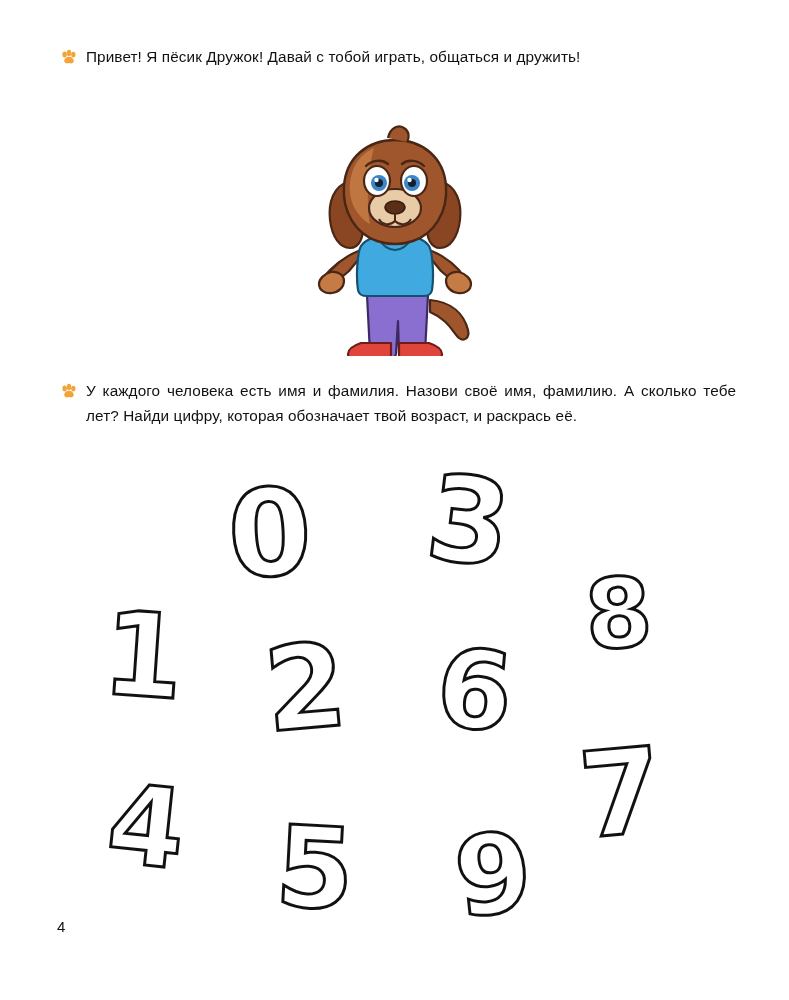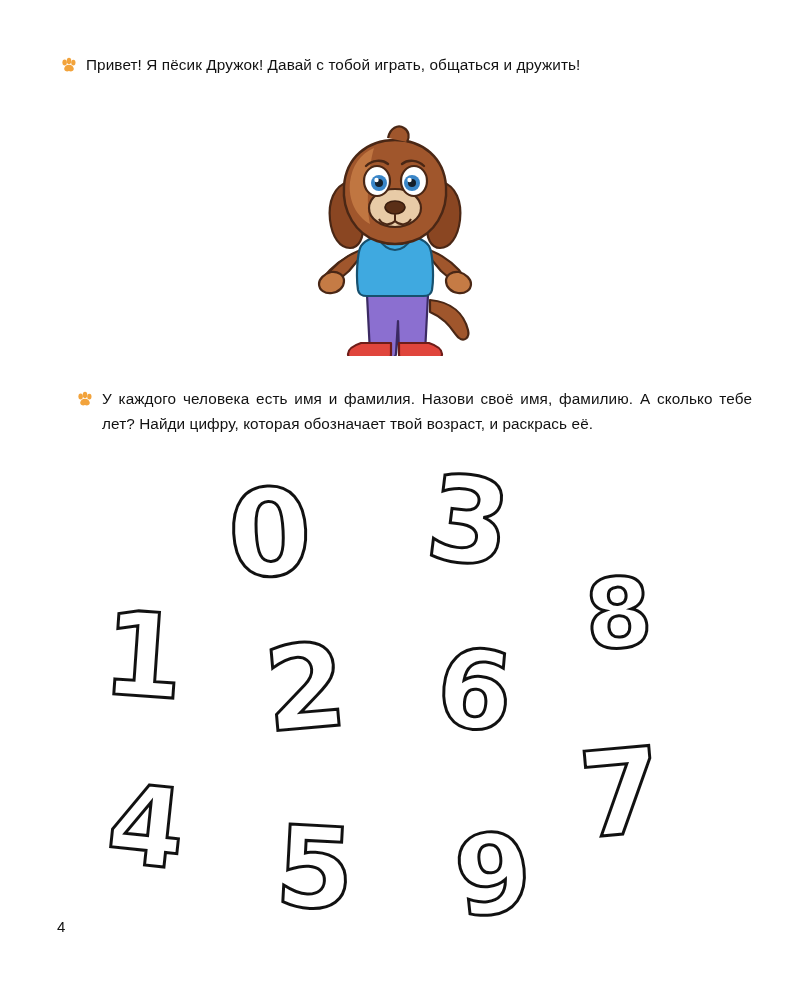--- a/index.html
+++ b/index.html
@@ -21,21 +21,20 @@
     inset: 0;
     width: 789px;
     height: 1000px;
   }
 
   
   .para-block {
     position: absolute;
     display: flex;
     align-items: flex-start;
-    margin-top: 8px;
   }
   .paw {
     flex: 0 0 auto;
     width: 18px;
     height: 18px;
     margin-right: 8px;
     margin-top: 4px;
   }
   .para-text {
     font-size: 15.3px;
@@ -46,21 +45,21 @@
   }
 
   #para1 {
     left: 60px;
     top: 44px;
     width: 676px;
   }
   #para1 .para-text { width: 650px; }
 
   #para2 {
-    left: 76px;
+    left: 60px;
     top: 378px;
     width: 676px;
   }
   #para2 .para-text { width: 650px; }
 
   
   #dog-illustration {
     position: absolute;
     left: 290px;
     top: 104px;

